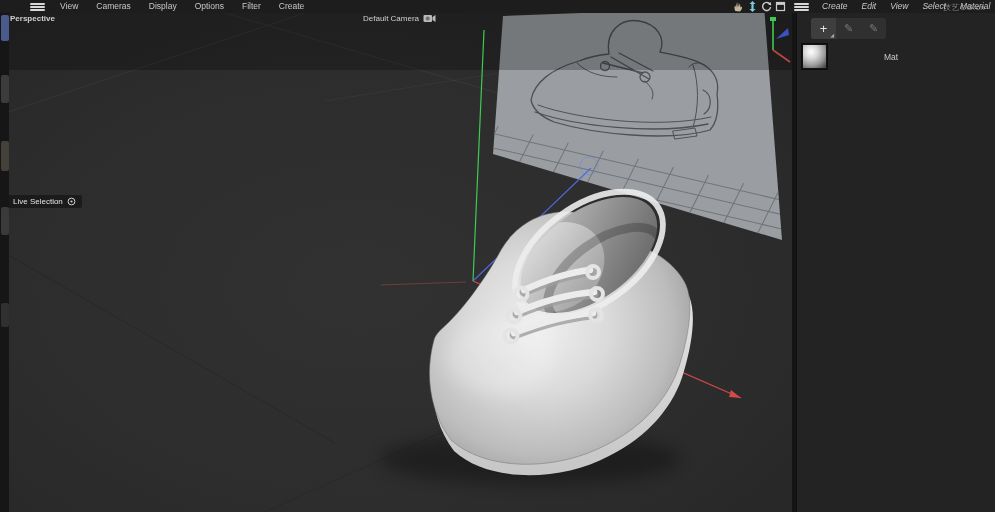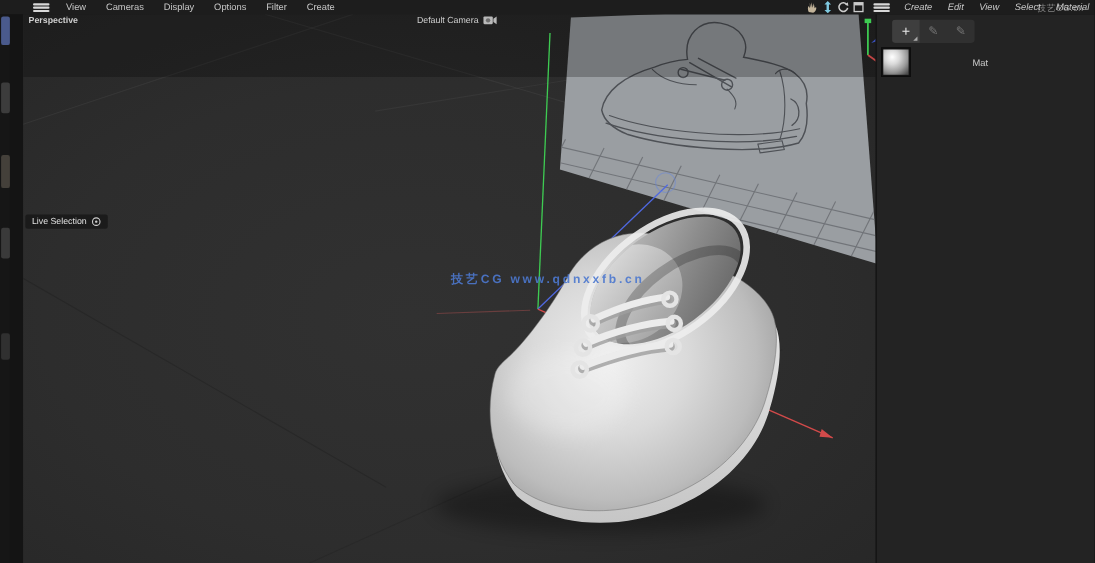--- a/index.html
+++ b/index.html
@@ -20,21 +20,21 @@
   .mright .menus { display:flex; }
   .mright .menu-item { padding:16px 7px;font-style:italic; }
   .wm-top { position:absolute; left:927px; top:1px; font-size:8px; color:rgba(215,215,215,.55);
             letter-spacing:.5px; z-index:41; white-space:nowrap;padding-left:16px; }
 
   
   .leftstrip { position:absolute; top:13px; left:0; width:9px; height:499px; background:#161616; z-index:30; }
   .leftstrip .blob { position:absolute; left:1px; width:8px; border-radius:2px; }
 
   
-  .viewport { position:absolute; top:13px; left:21px; width:787px; height:499px; overflow:hidden;
+  .viewport { position:absolute; top:13px; left:5px; width:787px; height:499px; overflow:hidden;
               background:radial-gradient(ellipse at 45% 55%, #313131 0%, #2d2d2d 55%, #262626 100%); }
   .viewport svg.scene { position:absolute; top:0; left:0; }
   .vp-label { position:absolute; left:5px; top:1px; font-size:8px; font-weight:bold; color:#cfcfcf; z-index:10; }
   .cam-label { position:absolute; left:358px; top:1px; display:flex; align-items:center; gap:4px;
                font-size:8px; color:#cfcfcf; z-index:10; }
   .live-sel { position:absolute; left:2px; top:182px; display:flex; align-items:center; gap:4px;
               background:rgba(12,12,12,.55); border-radius:2px; padding:2px 6px;
               font-size:8px; color:#e2e2e2; z-index:10; }
   .wm-center { position:absolute; left:389px; top:233px; font-size:11px; font-weight:bold;
                letter-spacing:2.5px; color:#4c78cf; opacity:.9; z-index:9; white-space:nowrap; }
@@ -269,21 +269,20 @@
     </div>
 
     <div class="live-sel">
       <span>Live Selection</span>
       <svg width="9" height="9" viewBox="0 0 9 9">
         <circle cx="4.5" cy="4.5" r="3.4" fill="none" stroke="#cfcfcf" stroke-width="1"></circle>
         <circle cx="4.5" cy="4.5" r="1.1" fill="#cfcfcf"></circle>
       </svg>
     </div>
 
-    <div class="wm-center">技艺CG www.qdnxxfb.cn</div>
   </div>
 
   <div class="panel">
     <div class="btn-group">
       <div class="pbtn primary">
         <span>+</span>
         <span class="corner">◢</span>
       </div>
       <div class="pbtn dim">
         <span>✎</span>

